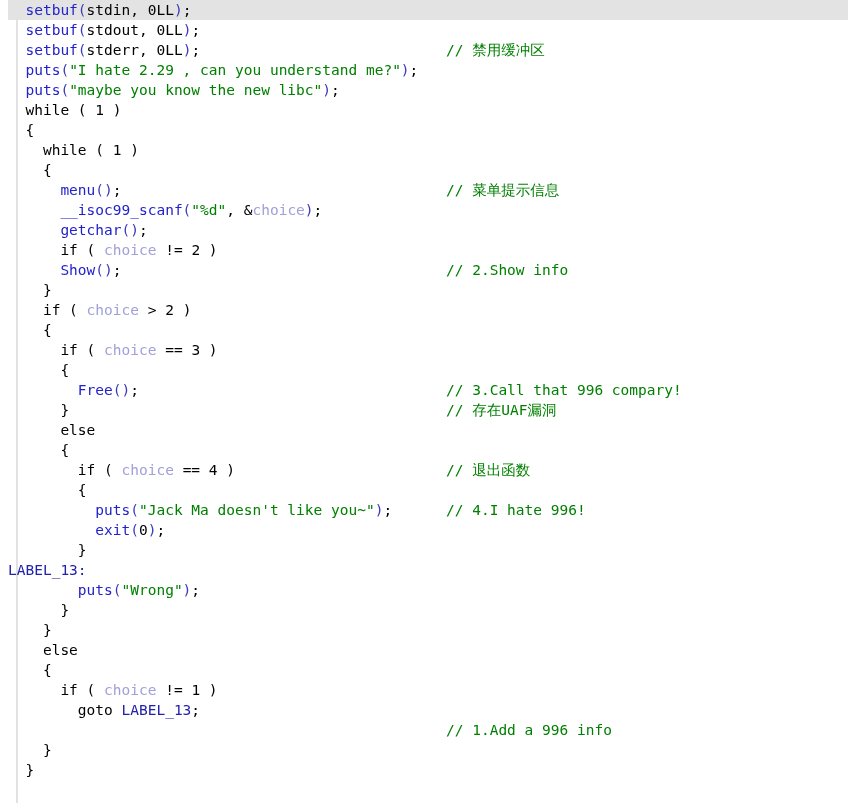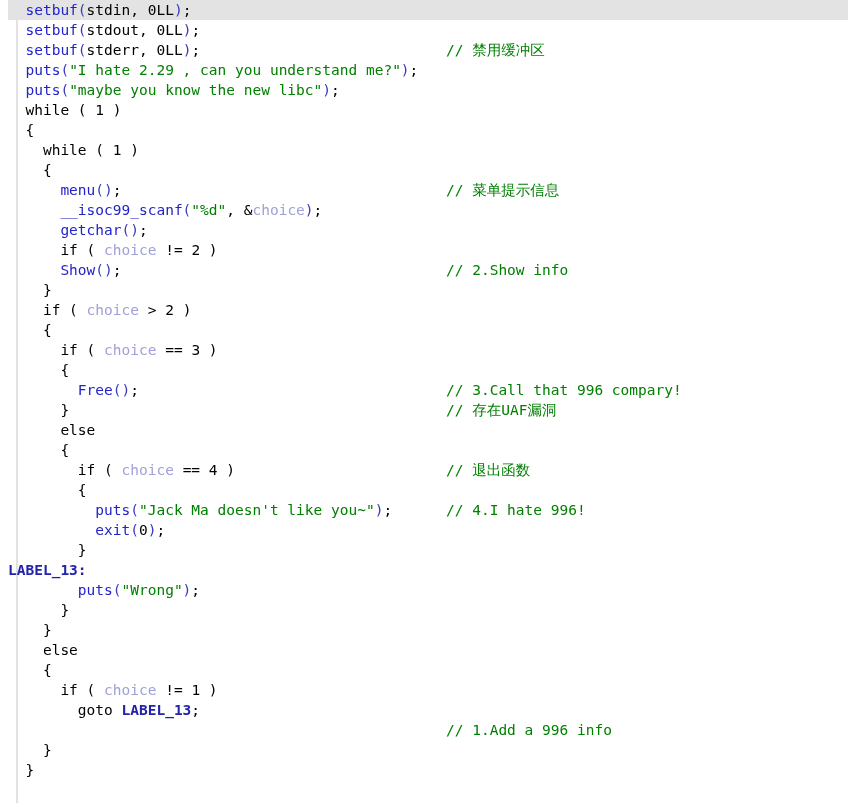--- a/index.html
+++ b/index.html
@@ -68,21 +68,21 @@
     color: #008000;
   }
 
   
   .t-plain  { color: #000000; }
   .t-func   { color: #2222cc; }
   .t-kw     { color: #000000; }
   .t-str    { color: #008000; }
   .t-var    { color: #a0a0d8; }
   .t-num    { color: #000000; }
-  .t-label  { color: #2222aa; font-weight: bold; }
+  .t-label  { color: #2222aa; }
   .t-punc   { color: #3b3bbb; }
 
   
   #watermark {
     position: absolute;
     right: 14px;
     bottom: 5px;
     font-family: "Liberation Sans", sans-serif;
     font-size: 14px;
     color: #c9c9c9;

